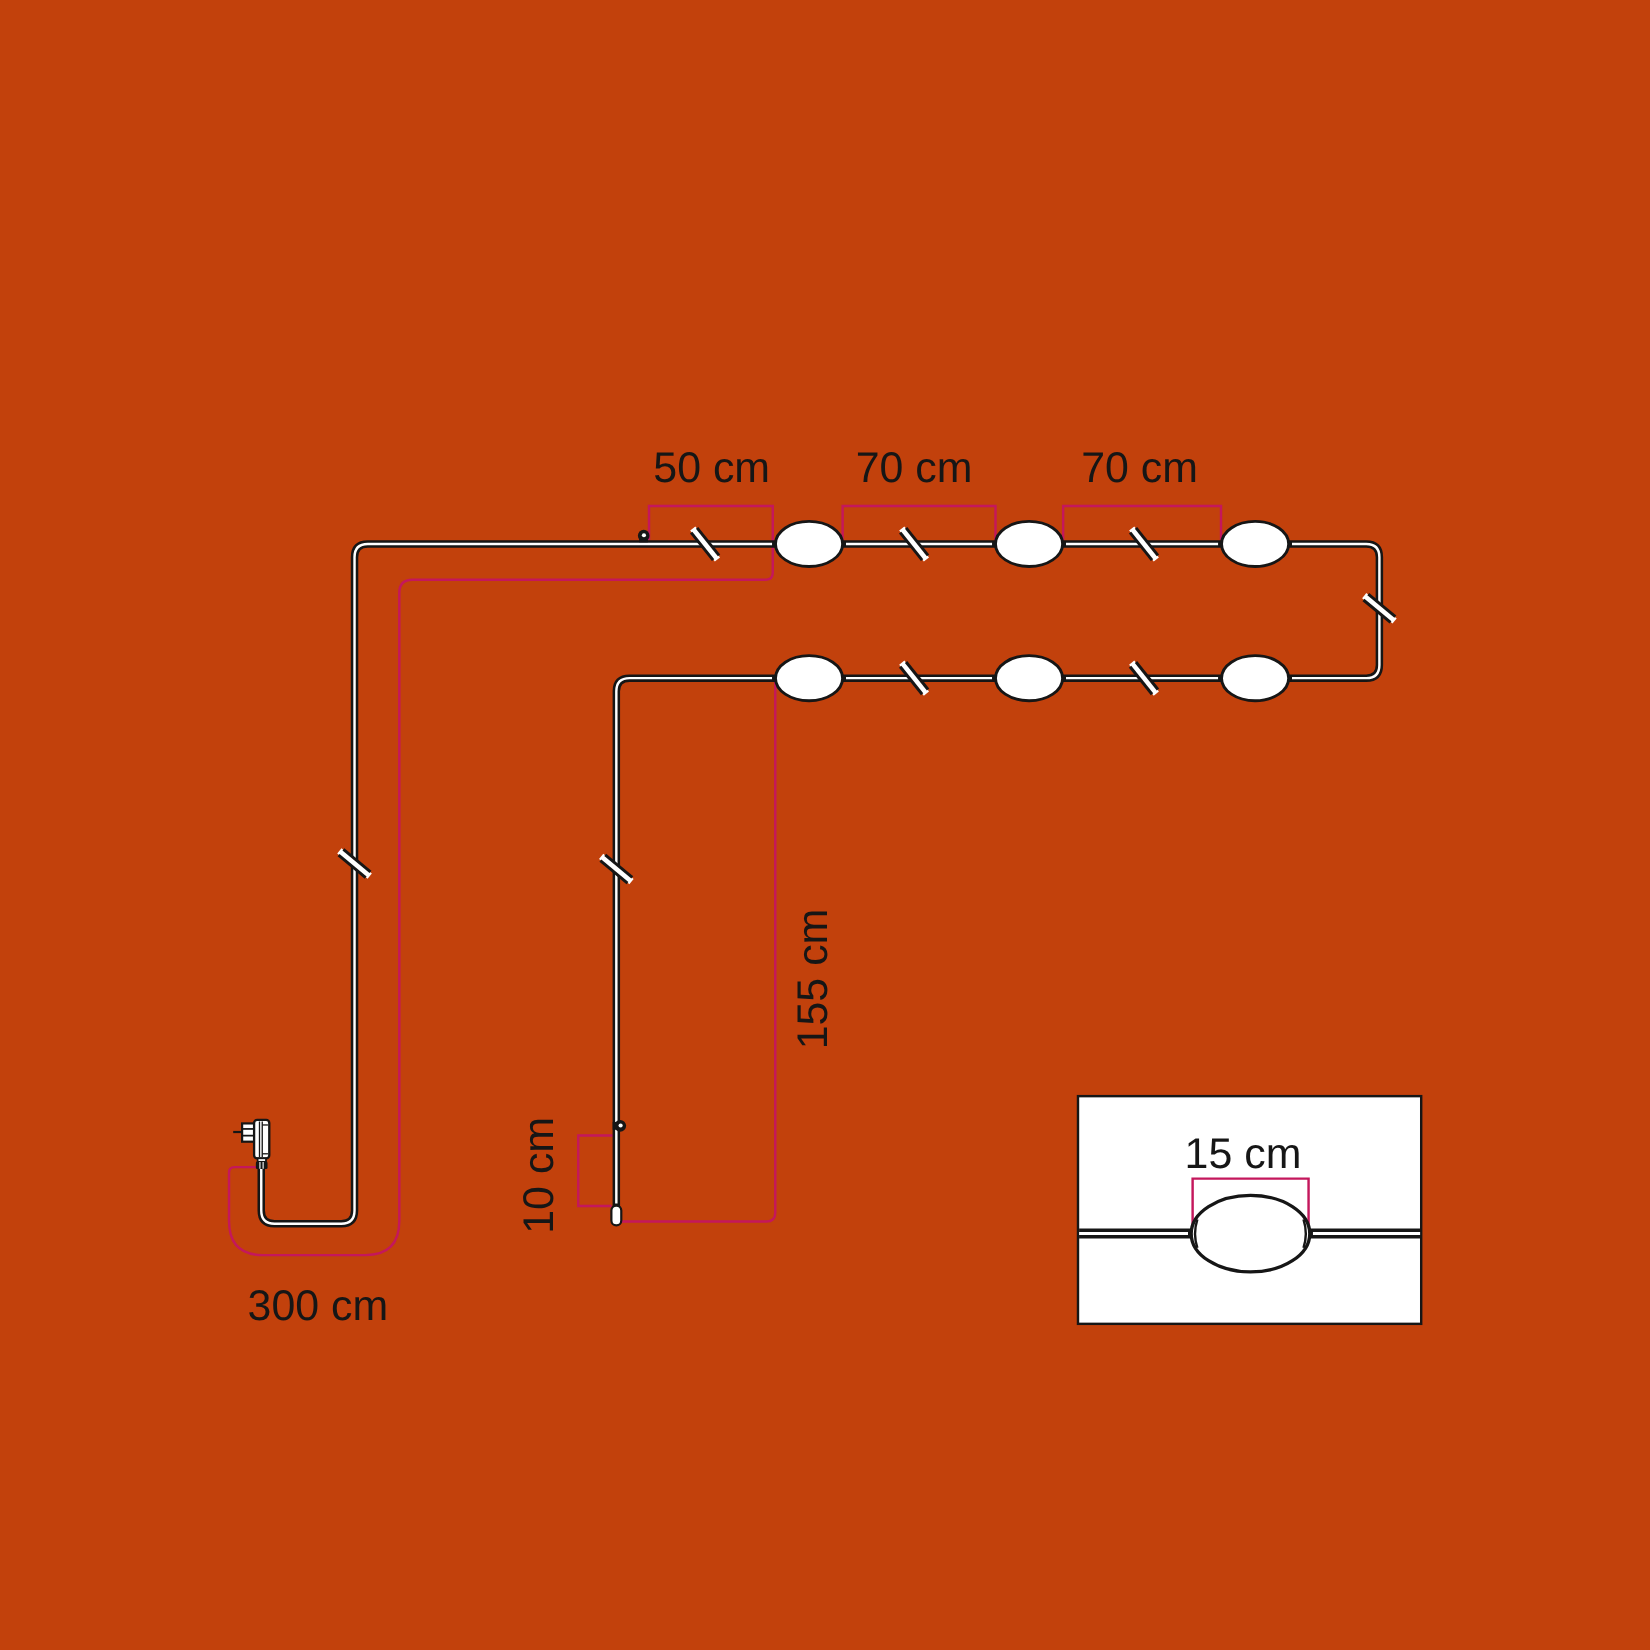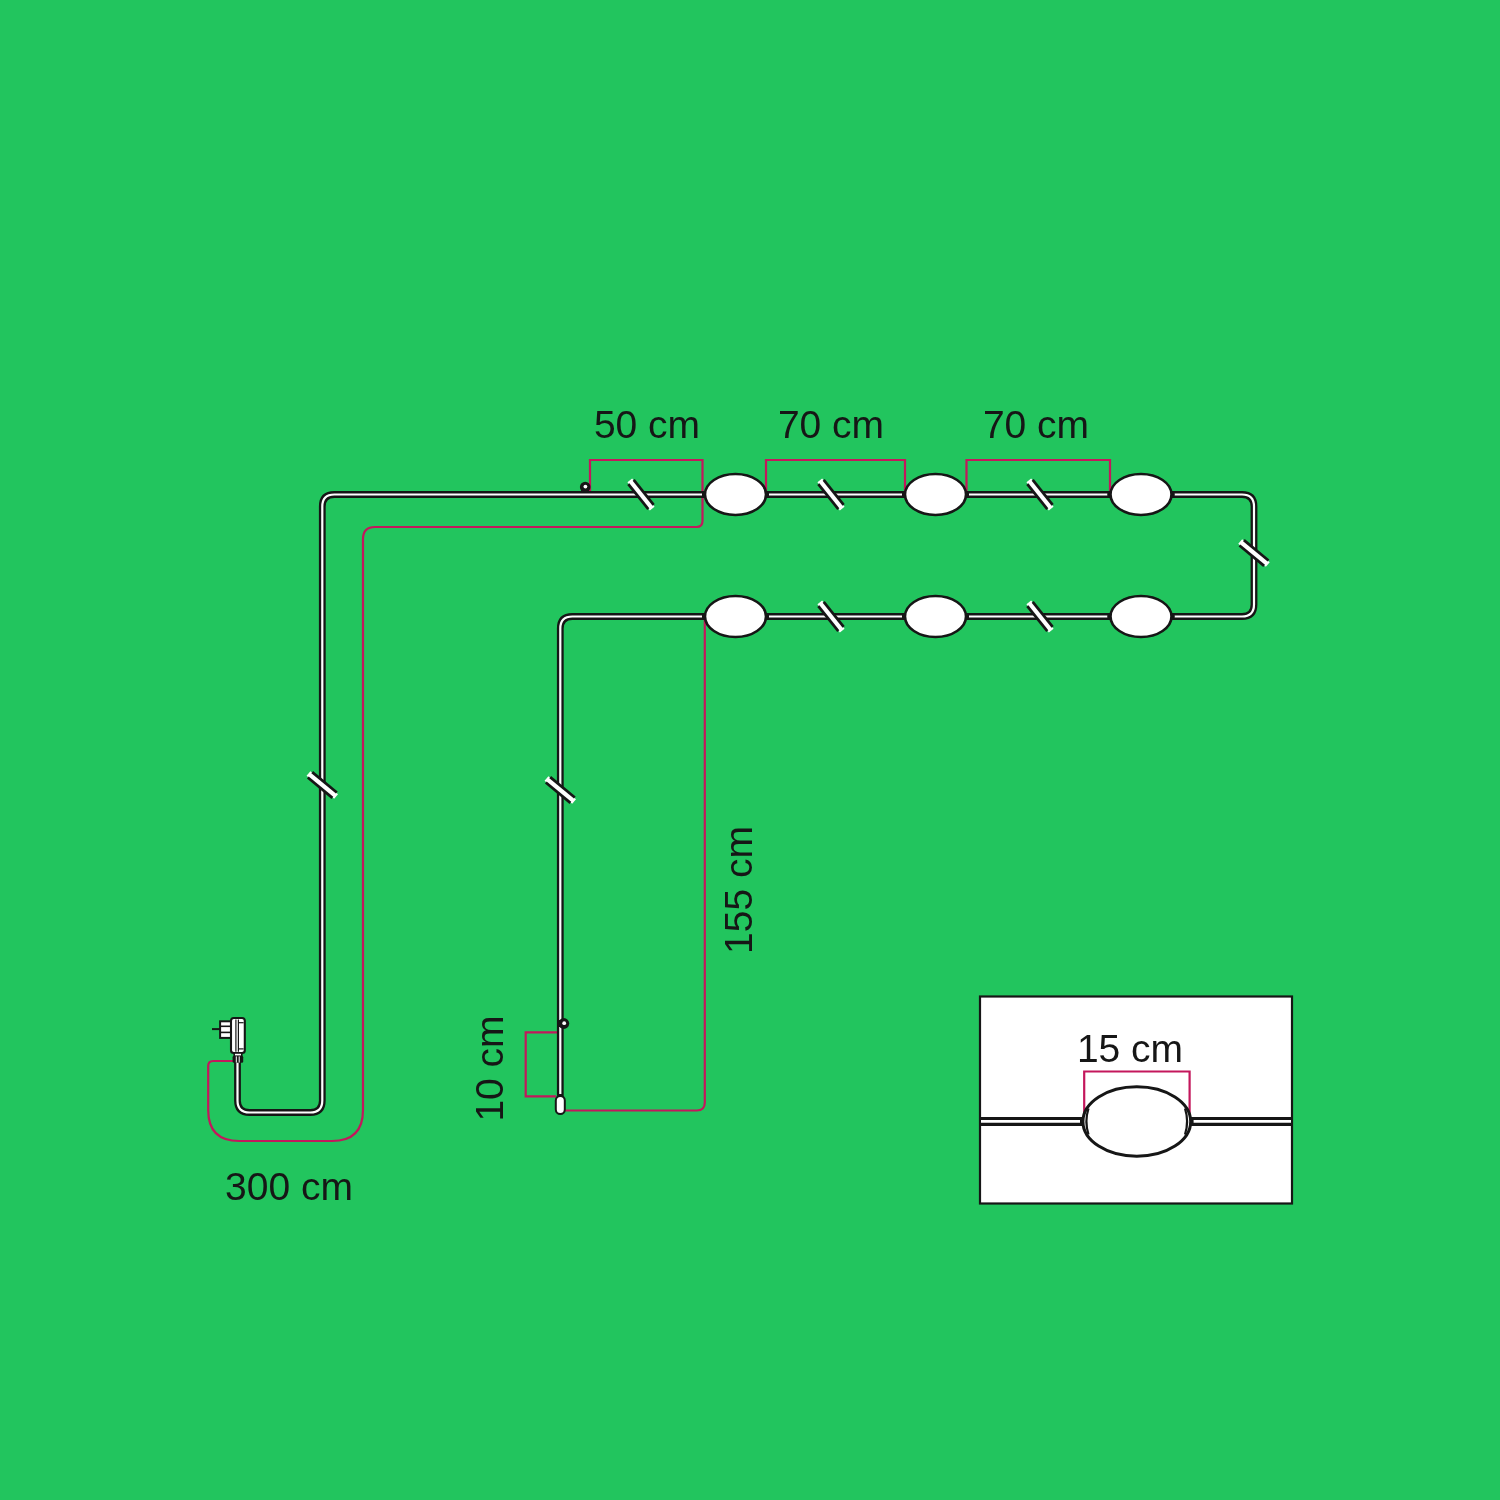--- a/index.html
+++ b/index.html
@@ -1,16 +1,16 @@
 <!DOCTYPE html>
 <html><head>
 <meta charset="utf-8">
 <style>
   html,body{margin:0;padding:0;background:#ffffff;}
-  .stage{width:1500px;height:1500px;background:#22c55e;position:relative;overflow:hidden;}
+  .stage{width:1500px;height:1500px;background:#c2410c;position:relative;overflow:hidden;}
   svg{display:block;}
   text{font-family:"Liberation Sans",sans-serif;font-size:39px;fill:#161616;}
 </style>
 </head>
 <body>
 
 <div class="stage">
 <svg width="1500" height="1500" viewBox="0 0 1500 1500">
 
   <g stroke="#C4175C" stroke-width="2.2" fill="none">

